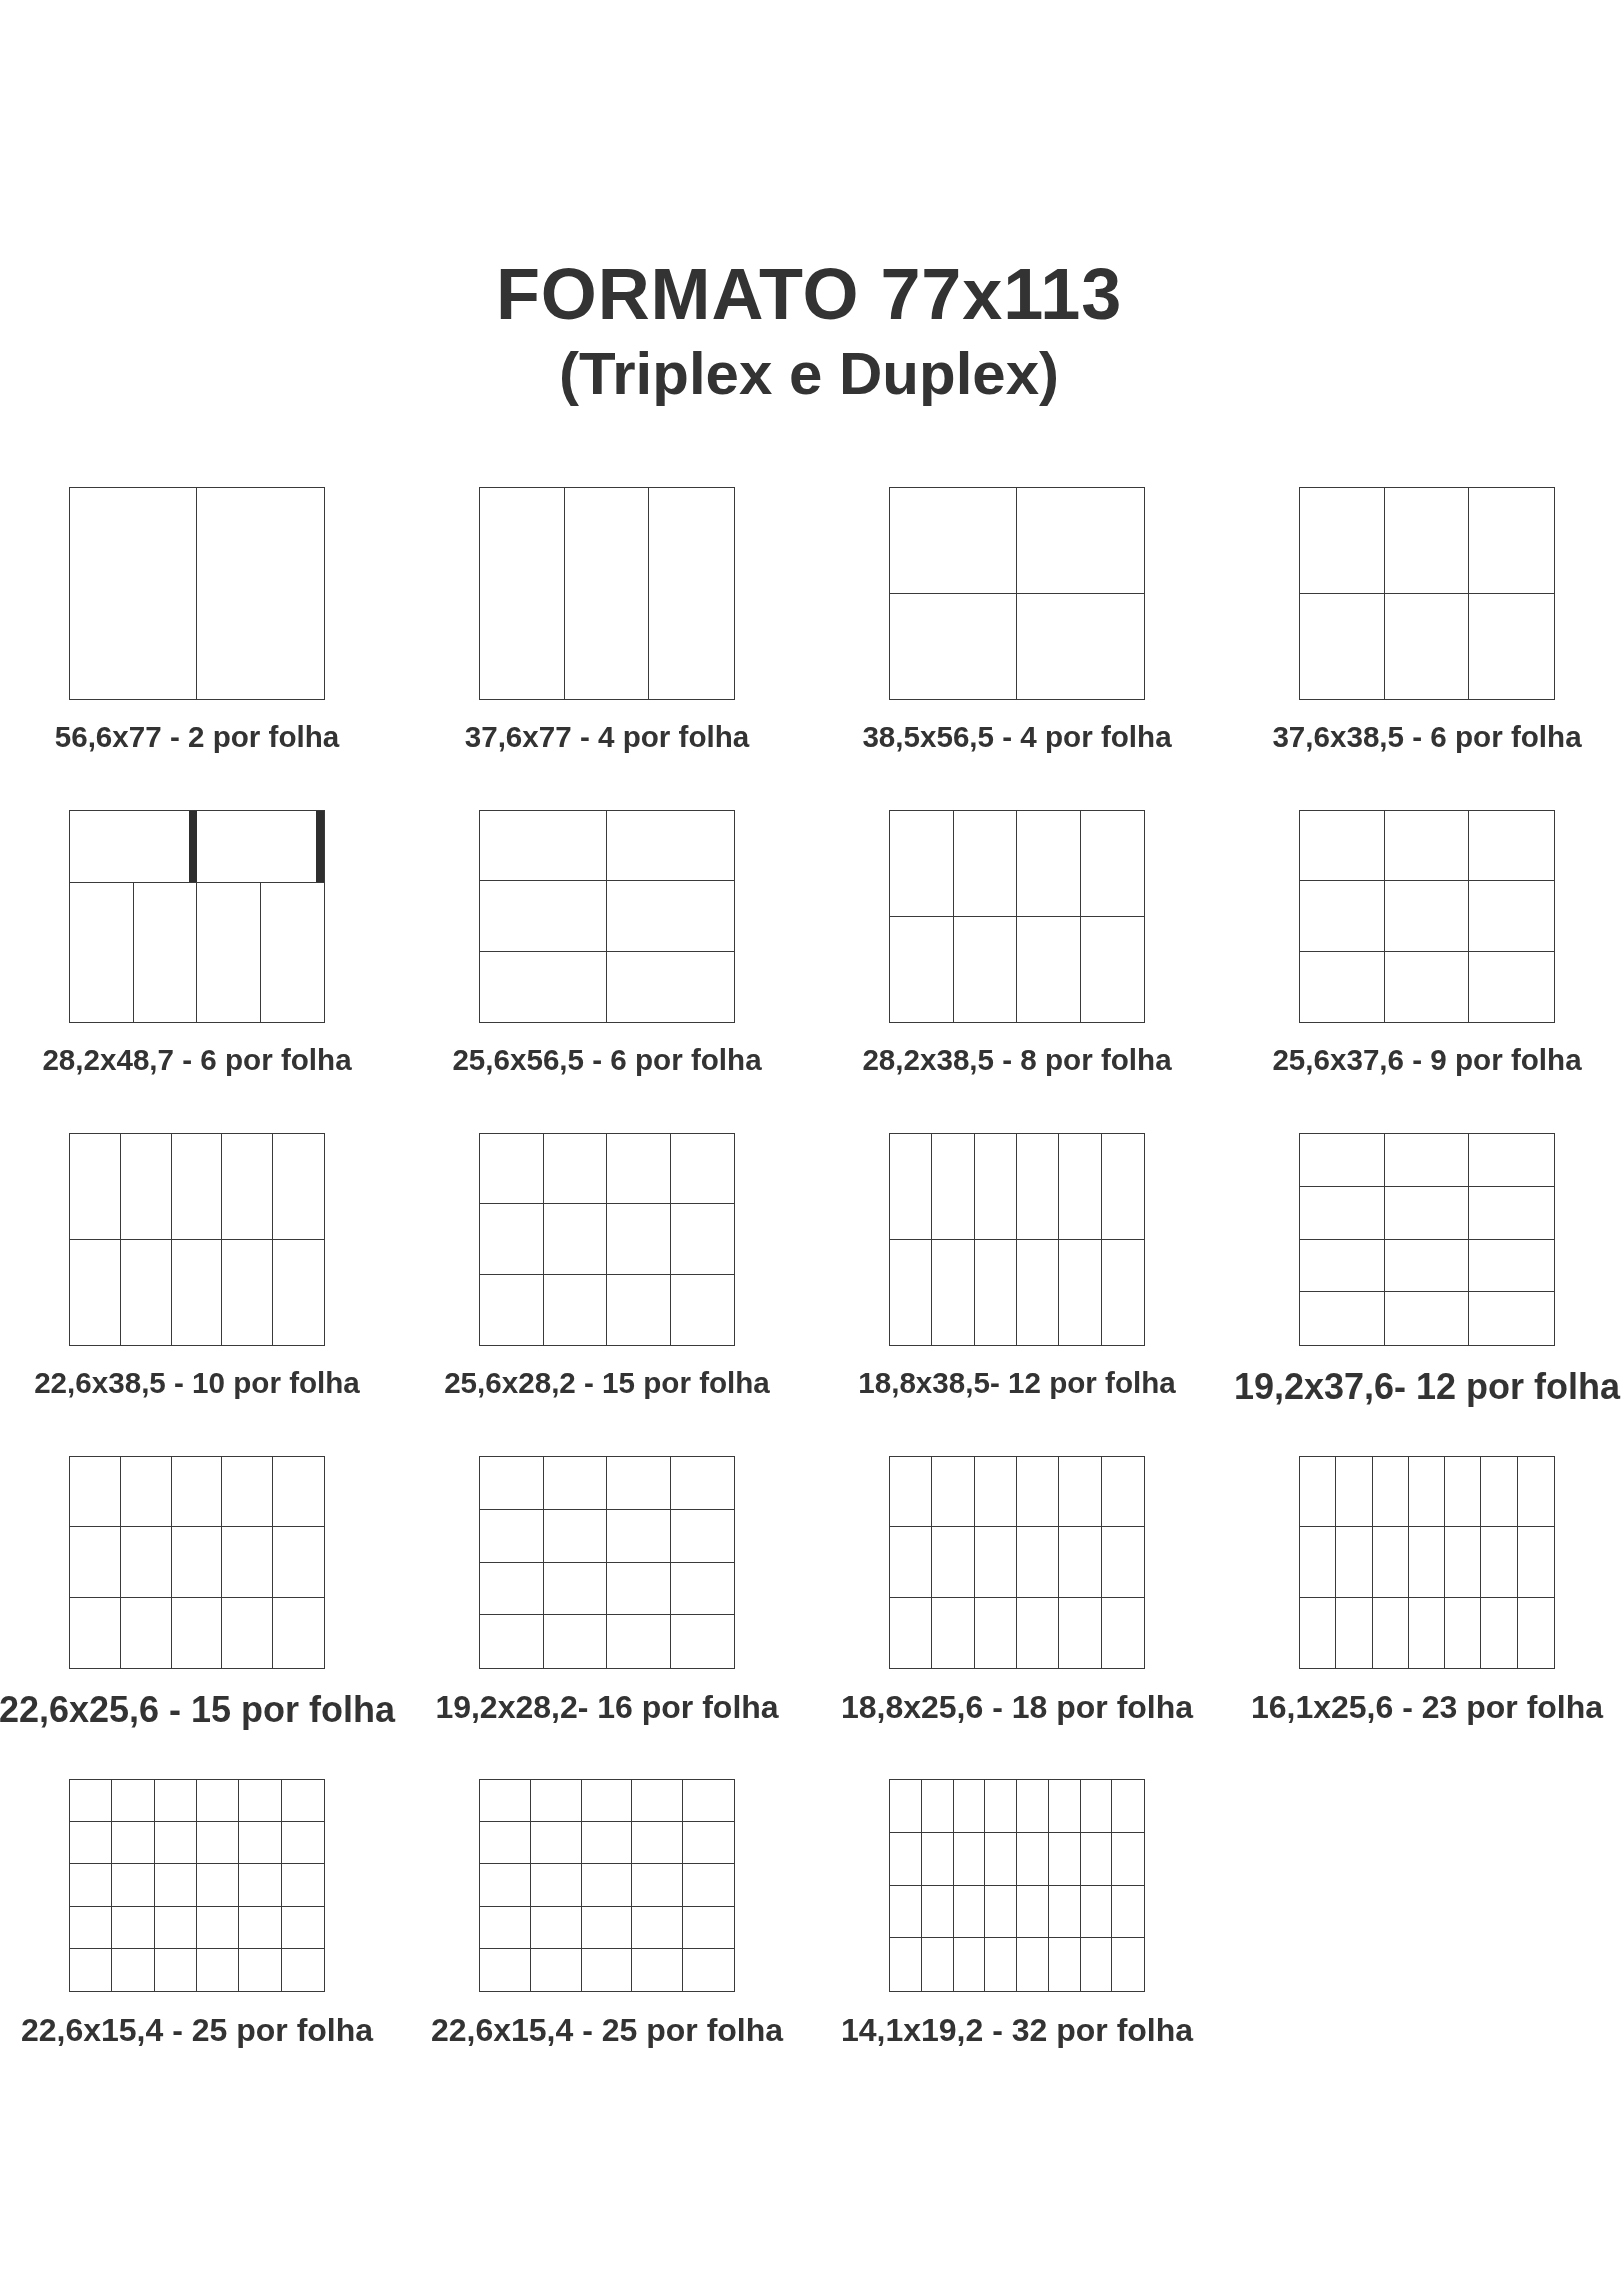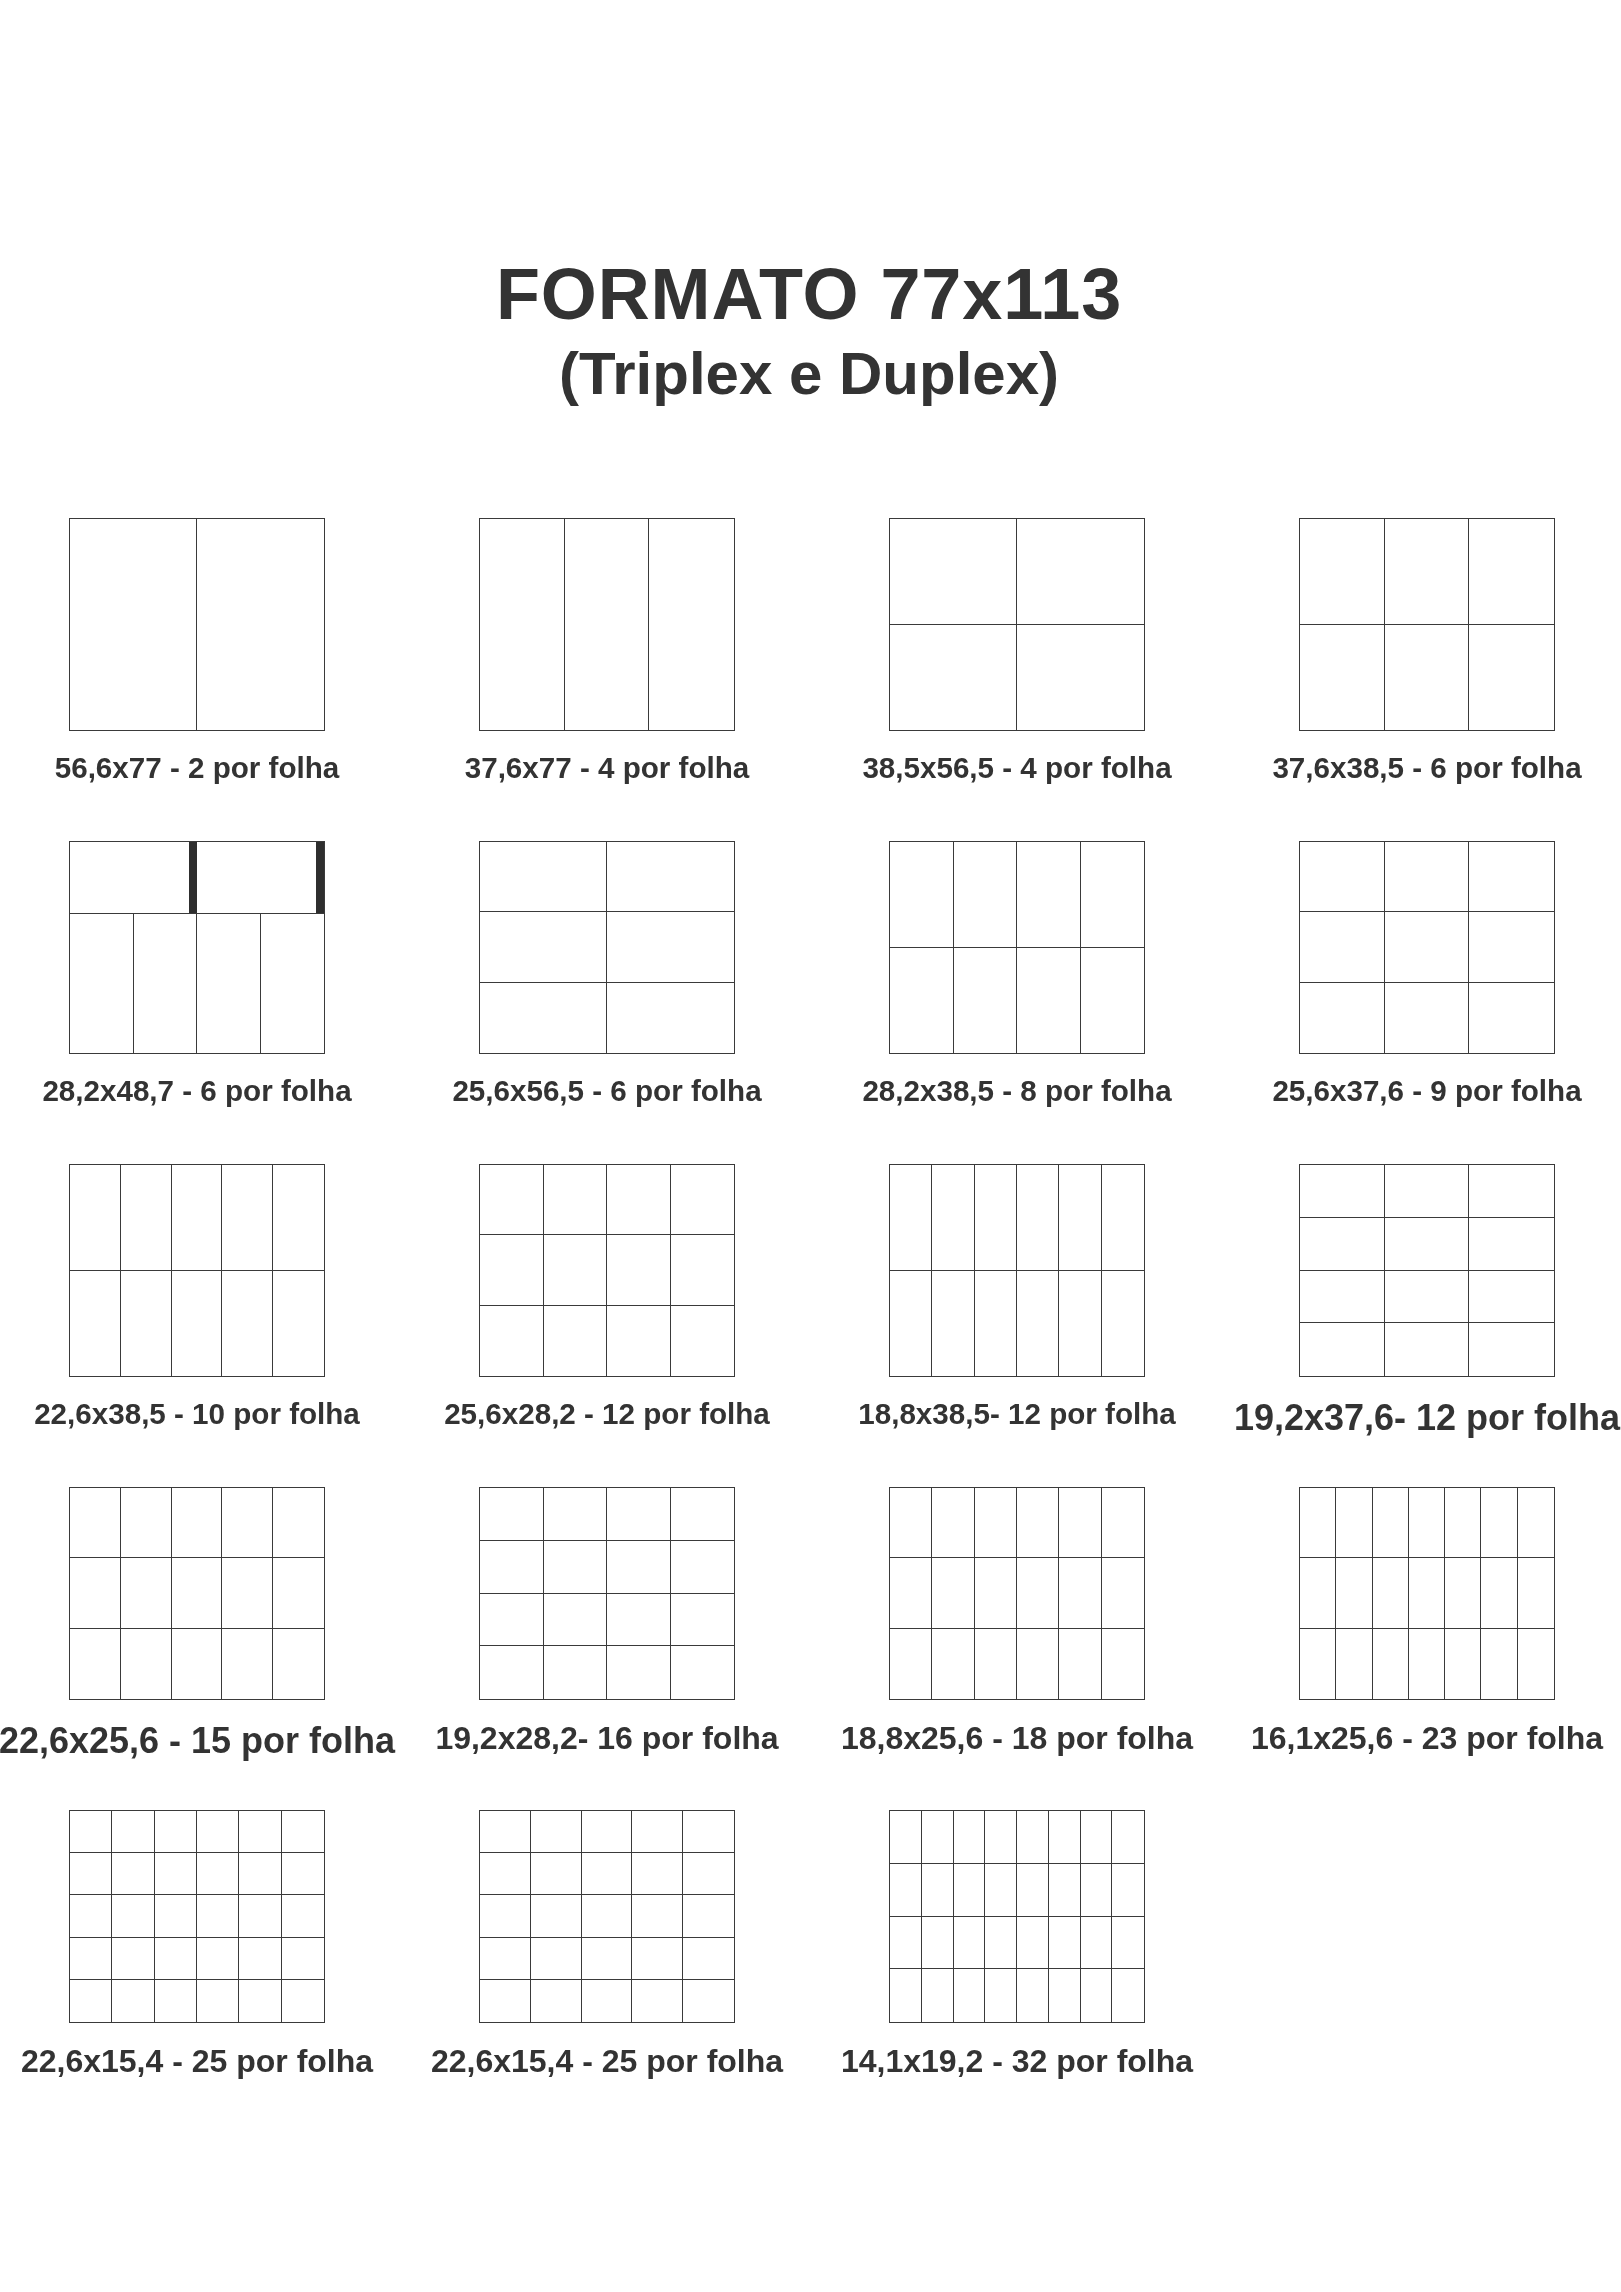--- a/index.html
+++ b/index.html
@@ -25,21 +25,21 @@
   }
   .subtitle{
     font-size:60px;
     font-weight:bold;
     line-height:1;
     color:var(--text);
     margin:14.3px 0 0 0;
   }
   .diagram-grid{
     position:absolute;
-    left:69px;top:518px;
+    left:69px;top:487px;
     display:grid;
     grid-template-columns:repeat(4,256px);
     column-gap:154px;
     grid-auto-rows:275px;
     row-gap:48px;
   }
   .diagram{
     width:256px;
     display:flex;
     flex-direction:column;
@@ -211,21 +211,21 @@
           <div class="cell lastc"></div>
           <div class="cell"></div>
           <div class="cell"></div>
           <div class="cell"></div>
           <div class="cell lastc"></div>
           <div class="cell lastr"></div>
           <div class="cell lastr"></div>
           <div class="cell lastr"></div>
           <div class="cell lastc lastr"></div>
         </div>
-        <div class="label">25,6x28,2 - 12 por folha</div>
+        <div class="label">25,6x28,2 - 15 por folha</div>
       </div>
       <div class="diagram">
         <div class="box gridbox" style="grid-template-columns: repeat(6, 1fr); grid-template-rows: repeat(2, 1fr);">
           <div class="cell"></div>
           <div class="cell"></div>
           <div class="cell"></div>
           <div class="cell"></div>
           <div class="cell"></div>
           <div class="cell lastc"></div>
           <div class="cell lastr"></div>

